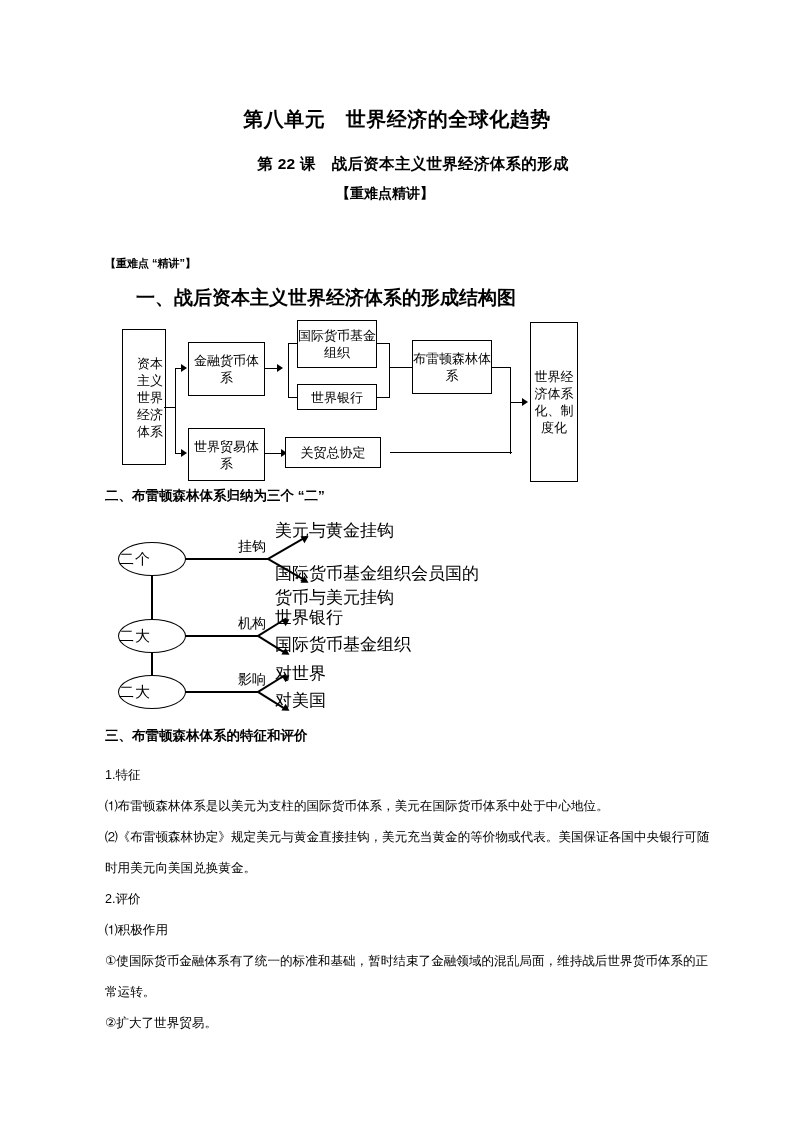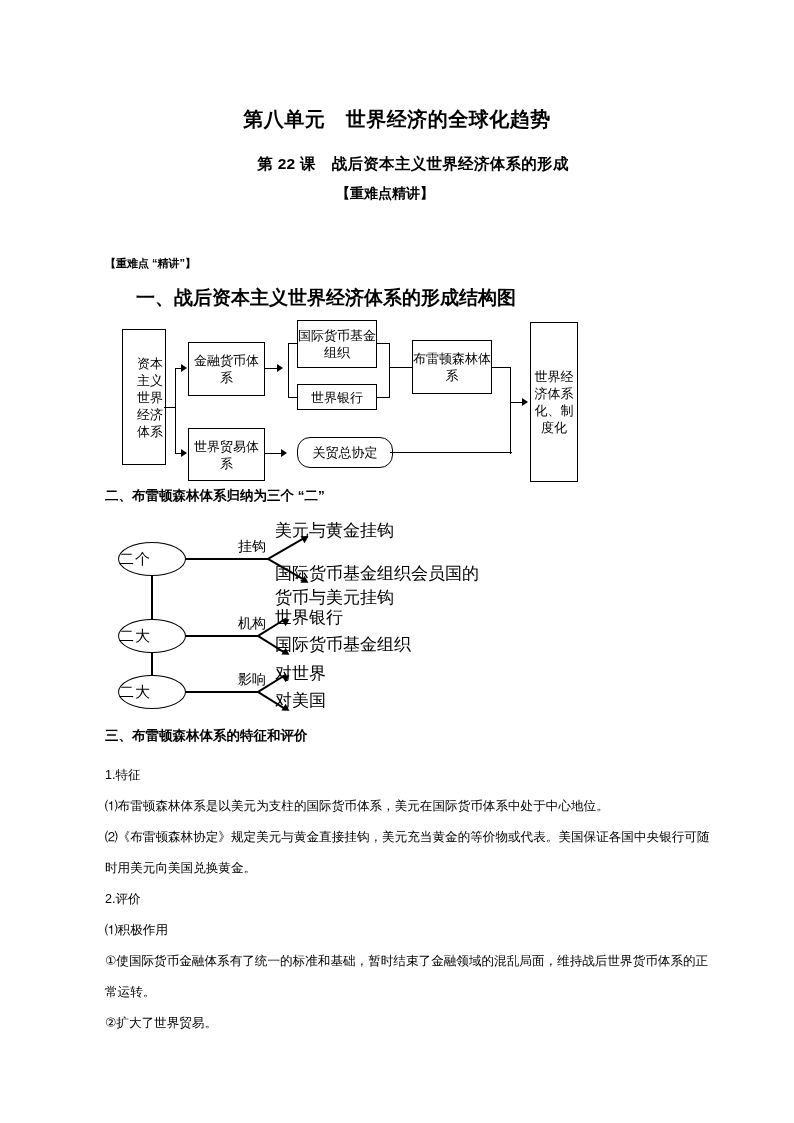--- a/index.html
+++ b/index.html
@@ -54,21 +54,21 @@
   }
 
   
   .bx-root{left:12px;  top:21px;  width:44px;  height:136px;padding-left:12px; }
   .bx-root span{writing-mode:horizontal-tb;}
   .bx-fin{left:78px;  top:34px;  width:77px;  height:54px;  }
   .bx-imf{left:187px; top:12px;  width:80px;  height:48px;  }
   .bx-wb {left:187px; top:76px;  width:80px;  height:26px;  }
   .bx-bw {left:302px; top:32px;  width:80px;  height:54px;  }
   .bx-trd{left:78px;  top:120px; width:77px;  height:53px;  }
-  .bx-gatt{left:187px;top:129px; width:96px;  height:31px;border-radius:13px;  }
+  .bx-gatt{left:175px;top:129px; width:96px;  height:31px;  }
   .bx-out{left:420px; top:14px;  width:48px;  height:160px; }
 
   
   #tree{position:absolute;left:110px;top:520px;width:480px;height:200px;}
   #tree .el{
     position:absolute;border:1.5px solid #000;border-radius:50%;
     background:#fff;box-sizing:border-box;
     display:flex;align-items:center;
     font-size:15px;letter-spacing:1px;
   }

